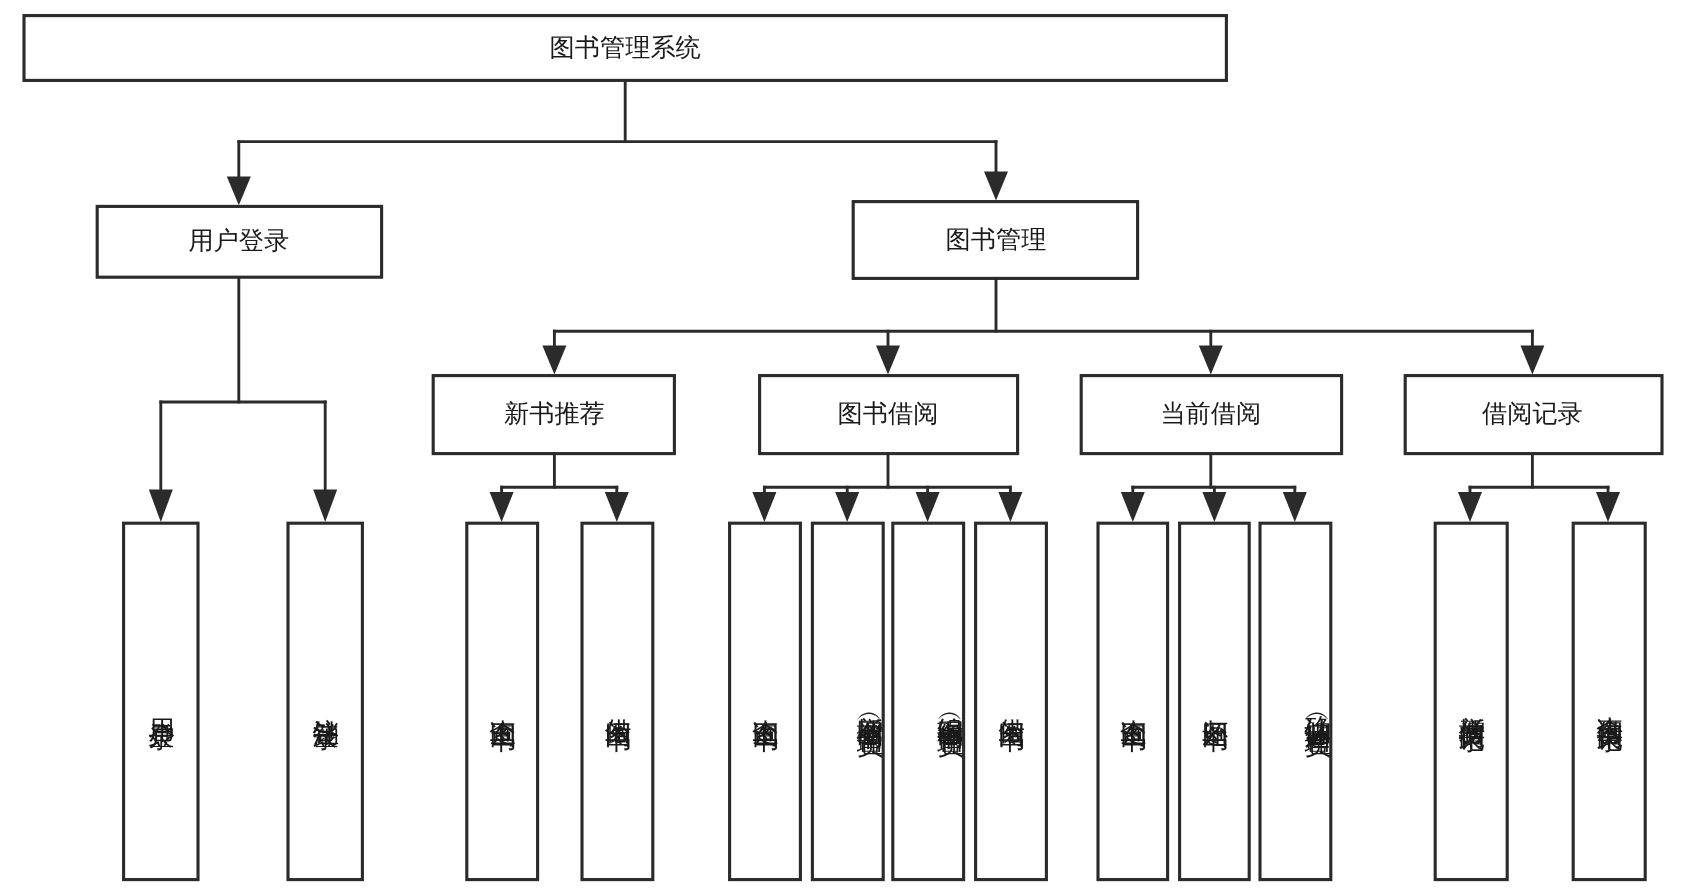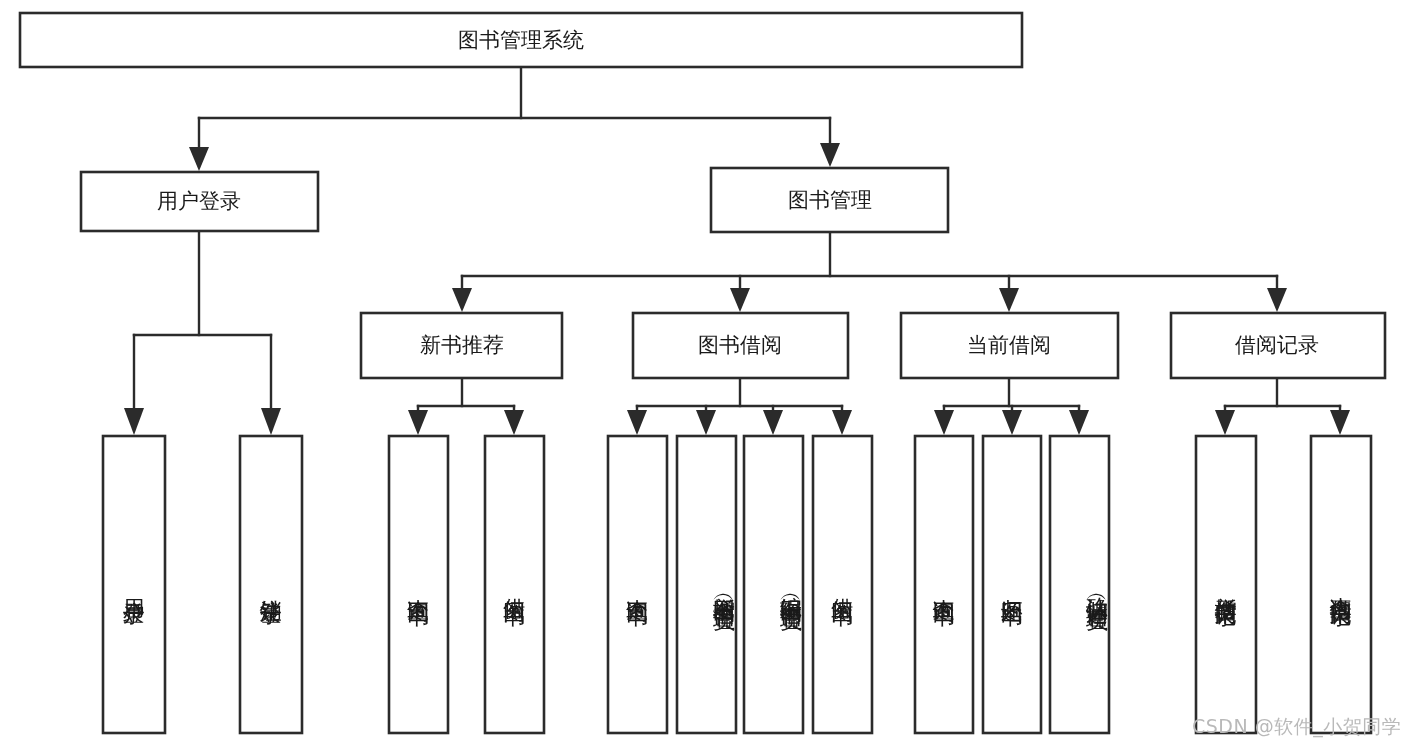--- a/index.html
+++ b/index.html
@@ -207,15 +207,14 @@
   <div class="node-label-v" style="left:744px; top:442px; width:59px; height:291px;">编辑图书（管理员）</div>
   <div class="node-label-v centered" style="left:813px; top:436px; width:59px; height:297px;">借阅图书</div>
 
   <div class="node-label-v centered" style="left:915px; top:436px; width:58px; height:297px;">查询图书</div>
   <div class="node-label-v centered" style="left:983px; top:436px; width:58px; height:297px;">归还图书</div>
   <div class="node-label-v" style="left:1050px; top:442px; width:59px; height:291px;">确认归还（管理员）</div>
 
   <div class="node-label-v centered" style="left:1196px; top:436px; width:60px; height:297px;">新增借阅记录</div>
   <div class="node-label-v centered" style="left:1311px; top:436px; width:60px; height:297px;">查询借阅记录</div>
 
-  <div class="watermark" style="left:1192px; top:714px;">CSDN @软件_小贺同学</div>
 
 </div>
 
 </body></html>

